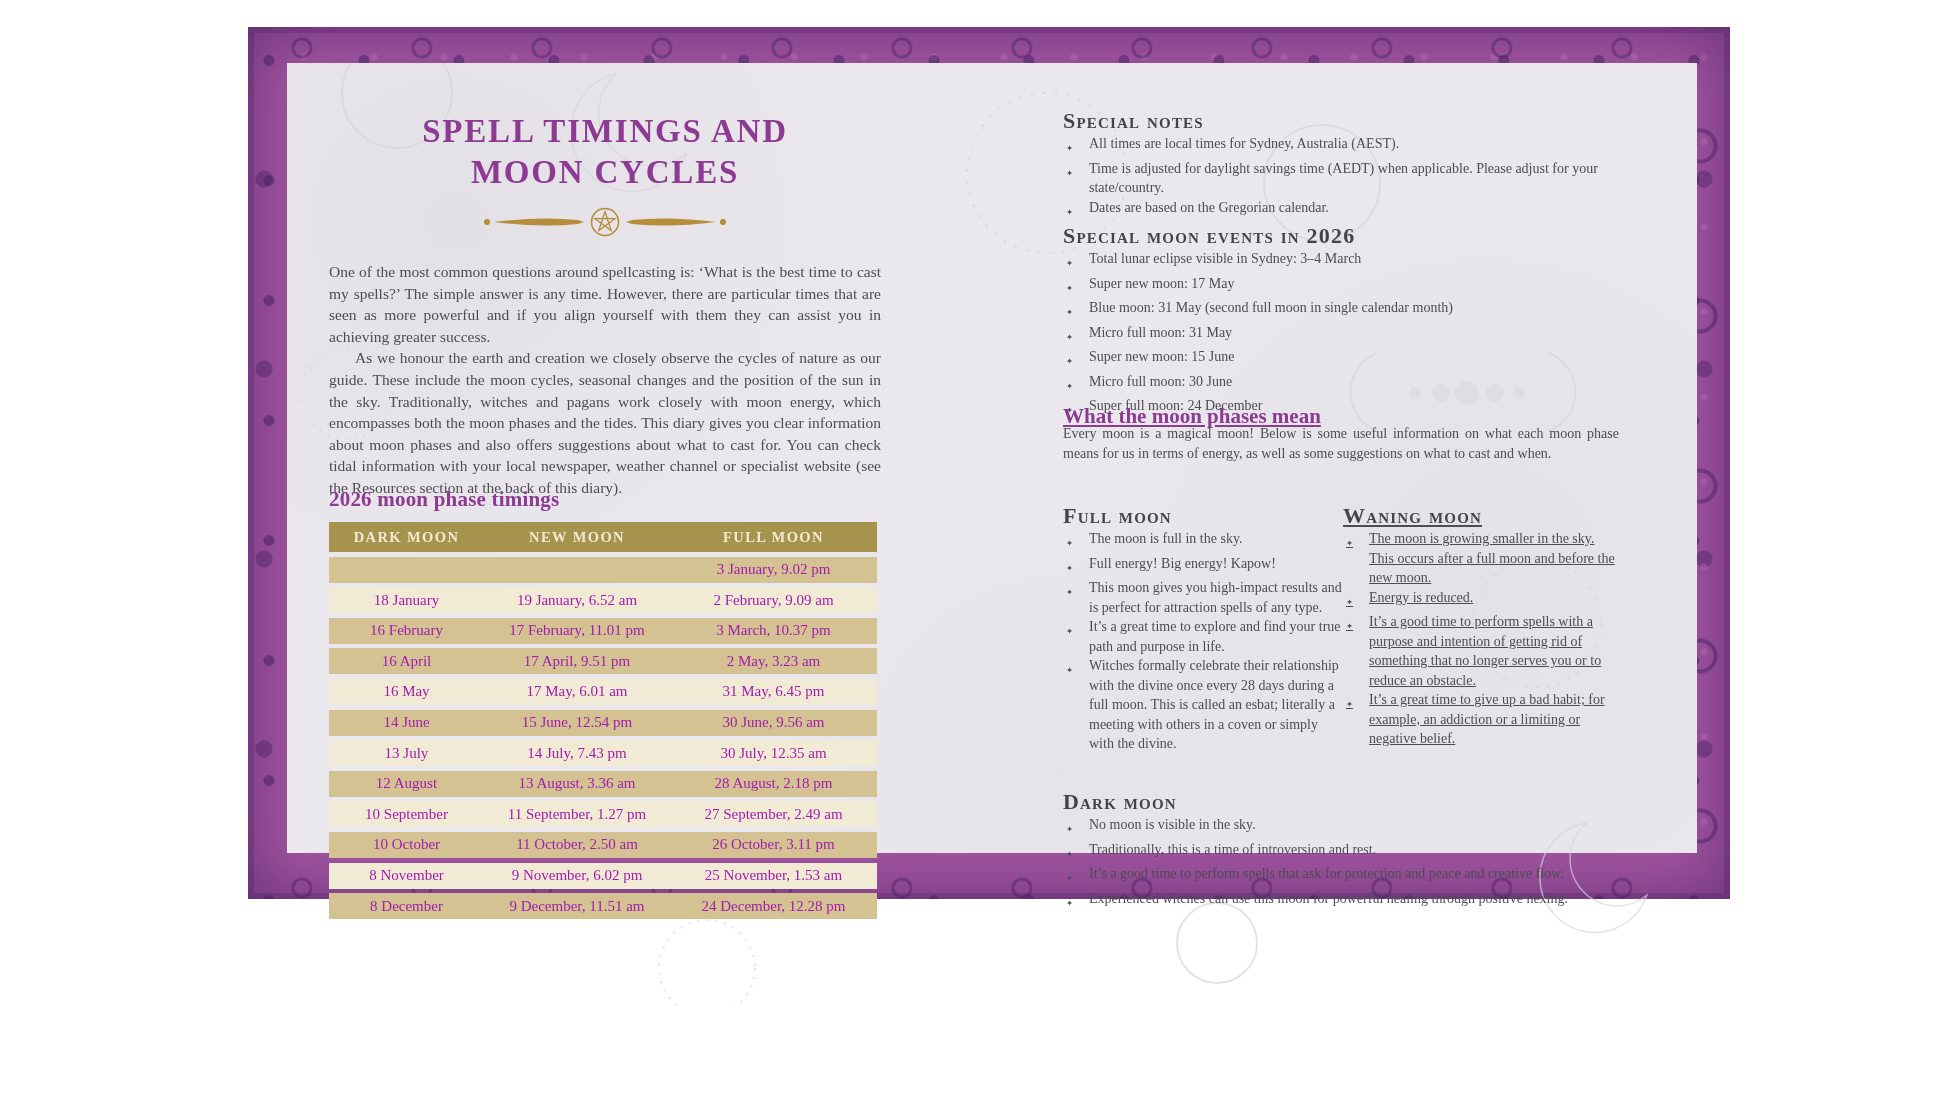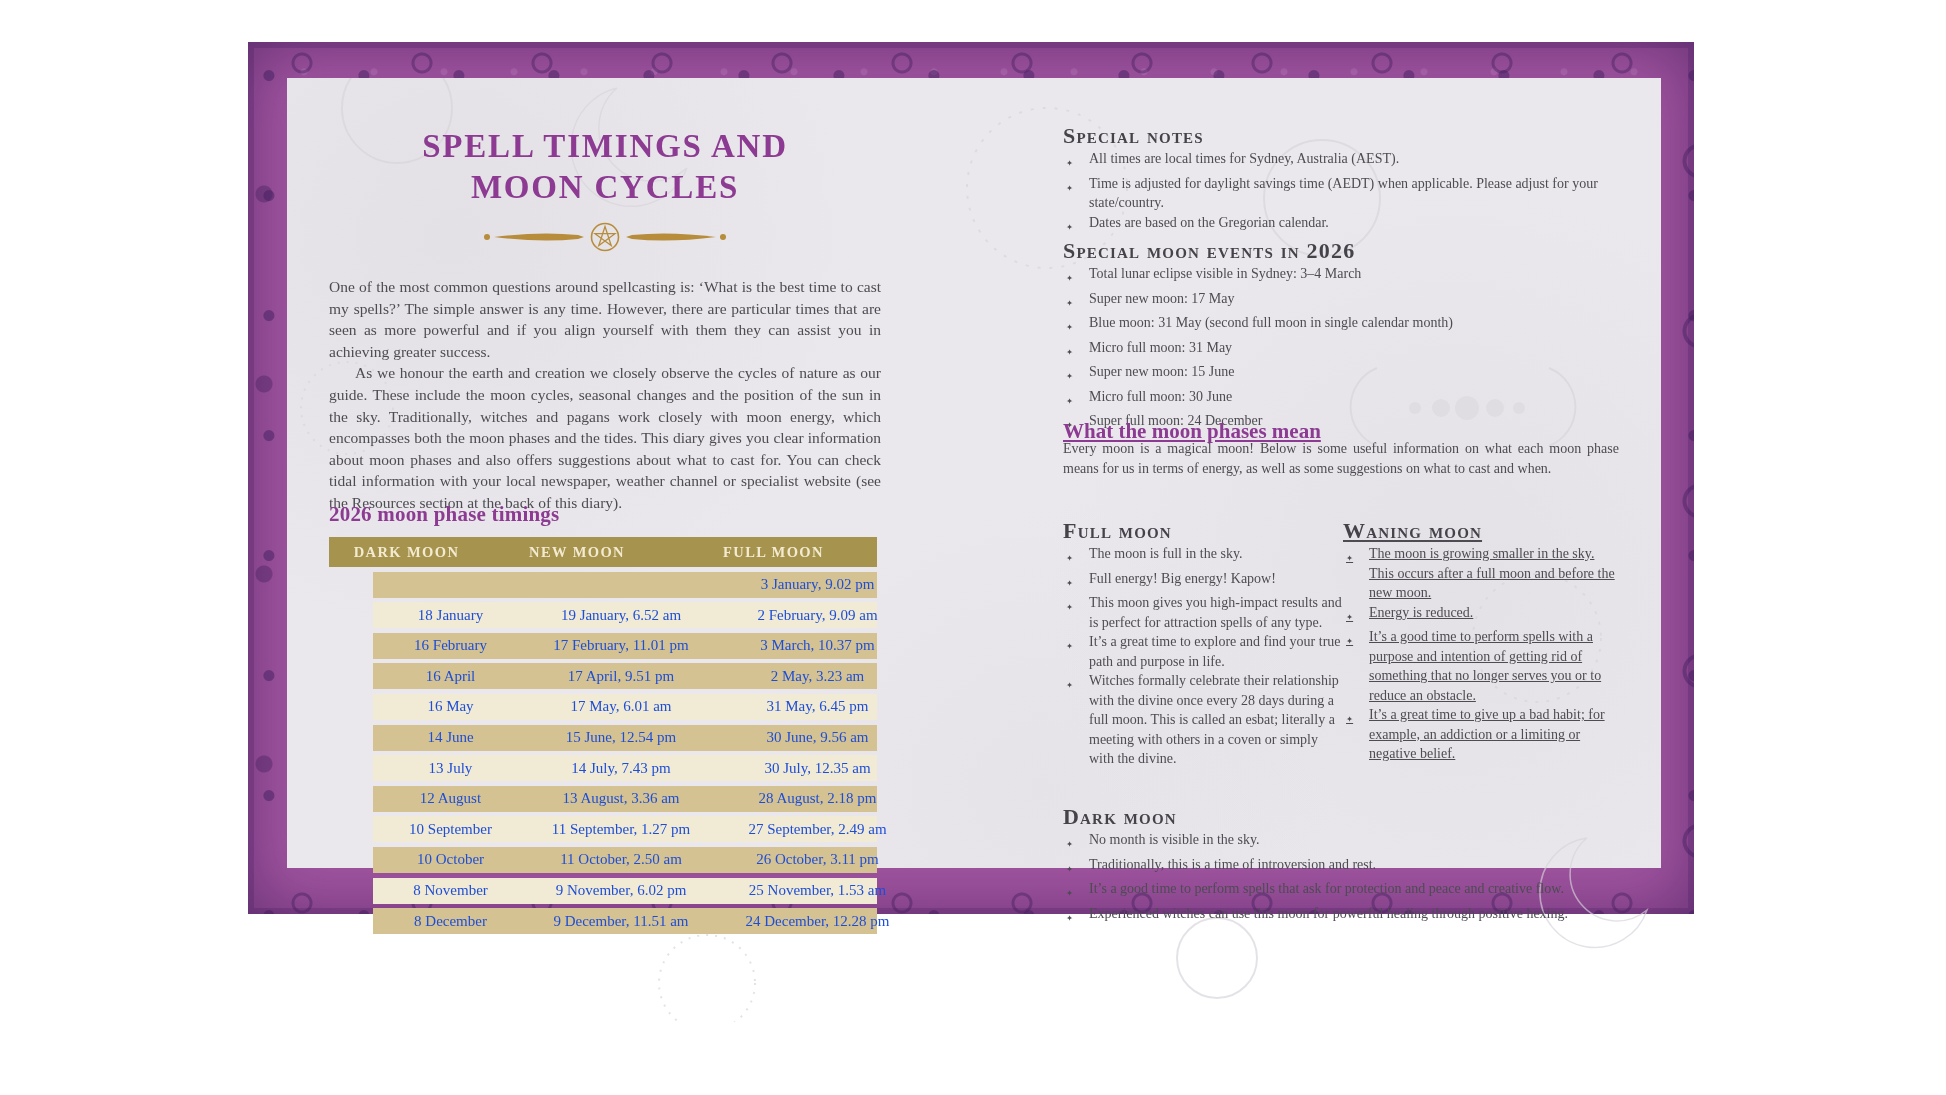--- a/index.html
+++ b/index.html
@@ -2,30 +2,31 @@
 <html><head>
 <meta charset="utf-8">
 <style>
   html,body{margin:0;padding:0;}
   body{
     width:1946px;height:1095px;background:#ffffff;position:relative;overflow:hidden;
     font-family:"Liberation Serif", serif;
   }
   
   .frame{
-    position:absolute;left:248px;top:42px;width:1446px;height:872px;
+    position:absolute;left:248px;top:27px;width:1446px;height:872px;
     background-color:#a155a0;
     background-image:
       radial-gradient(circle at 22% 28%, rgba(70,34,100,.50) 0 5px, transparent 6px),
       radial-gradient(circle at 68% 70%, transparent 13px, rgba(64,30,96,.42) 14px, rgba(64,30,96,.42) 17px, transparent 18px),
       radial-gradient(circle at 45% 15%, transparent 7px, rgba(58,26,88,.38) 8px, rgba(58,26,88,.38) 10px, transparent 11px),
       radial-gradient(circle at 80% 35%, rgba(212,150,210,.28) 0 3px, transparent 4px),
       radial-gradient(circle at 10% 80%, rgba(58,26,88,.35) 0 8px, transparent 9px);
     background-size: 95px 120px, 150px 170px, 120px 140px, 70px 85px, 160px 190px;
     box-shadow: inset 0 0 70px rgba(56,20,80,.55), inset 0 0 0 6px rgba(70,30,100,.25);
+    padding-left: 36px;
   }
   
   .paper{
     position:absolute;left:39px;top:36px;right:33px;bottom:46px;
     background:#eae8ec;
     background-image:
       radial-gradient(circle at 12% 20%, rgba(200,196,206,.20), transparent 30%),
       radial-gradient(circle at 85% 65%, rgba(200,196,206,.18), transparent 32%),
       radial-gradient(circle at 55% 90%, rgba(205,200,210,.15), transparent 28%);
   }
@@ -45,21 +46,21 @@
     position:absolute;left:42px;top:424px;
   }
   .moon-table{position:absolute;left:42px;top:459px;width:548px;font-size:15px;}
   .thead{
     display:grid;grid-template-columns:155px 186px 207px;background:#a6934e;
     height:30px;align-items:center;
   }
   .thead div{color:#f3ebd1;letter-spacing:1.4px;text-align:center;font-weight:700;font-size:14.5px;}
   .trow{
     display:grid;grid-template-columns:155px 186px 207px;height:26px;margin-top:4.6px;
-    align-items:center;text-align:center;color:#1d4ed8;margin-left:44px;
+    align-items:center;text-align:center;color:#a21caf;
   }
   .trow.dark{background:#d5c292;}
   .trow.light{background:#f1ead5;}
   
   .right-col{position:absolute;left:776px;top:0;width:560px;height:944px;font-size:14px;line-height:19.5px;color:#4d4c52;}
   .sc-head{
     font-variant:small-caps;letter-spacing:1.2px;font-size:22px;color:#45434a;
     margin:0 0 3px 0;line-height:20px;
   }
   .bl{margin:0;padding:0;list-style:none;}
@@ -303,21 +304,21 @@
               </li>
           </ul>
         </div>
       </div>
 
       <div class="sec sec-dark">
         <h3 class="sc-head">Dark moon</h3>
         <ul class="bl">
           <li class="bi">
               <span class="diamond">✦</span>
-              <span class="bt">No month is visible in the sky.</span>
+              <span class="bt">No moon is visible in the sky.</span>
             </li>
           <li class="bi">
               <span class="diamond">✦</span>
               <span class="bt">Traditionally, this is a time of introversion and rest.</span>
             </li>
           <li class="bi">
               <span class="diamond">✦</span>
               <span class="bt">It’s a good time to perform spells that ask for protection and peace and creative flow.</span>
             </li>
           <li class="bi">

